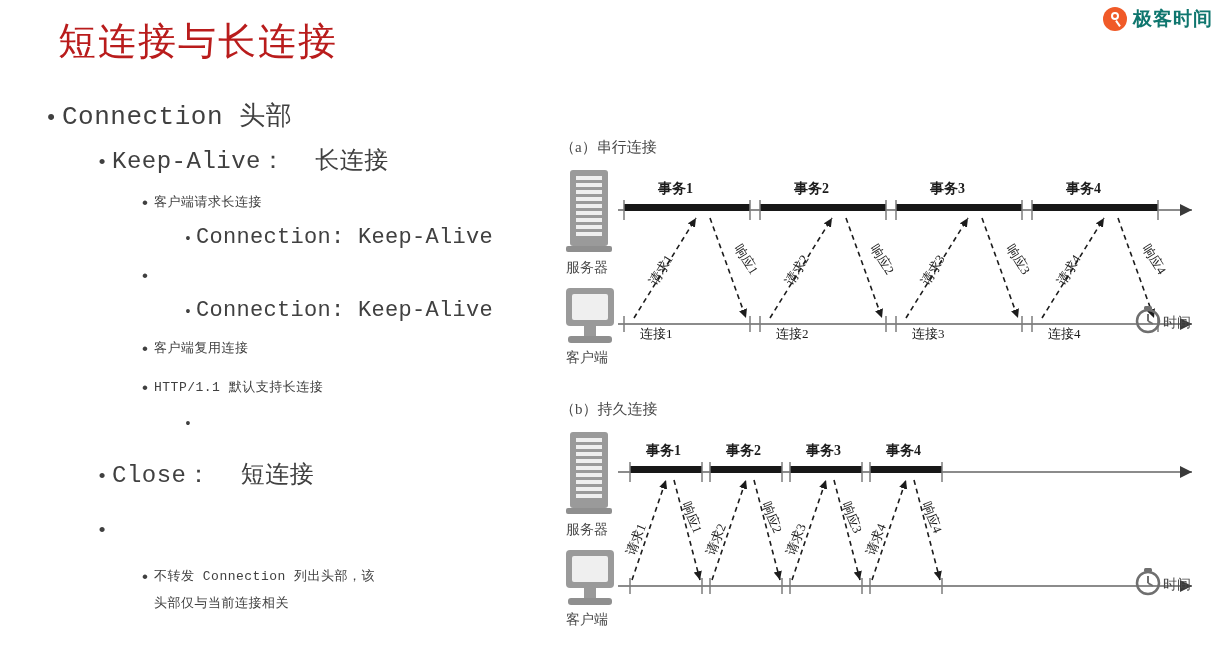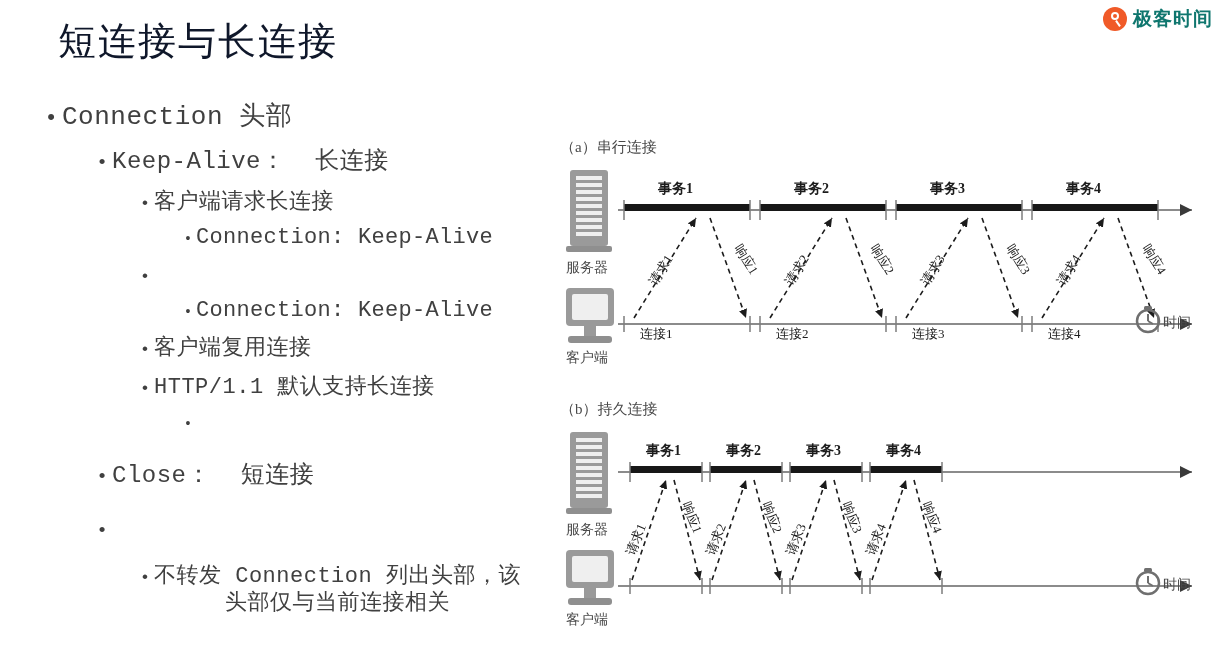--- a/index.html
+++ b/index.html
@@ -61,21 +61,21 @@
     letter-spacing: 1px;
     white-space: nowrap;
   }
 
   
   .slide-title {
     position: absolute;
     left: 58px;
     top: 16px;
     font-size: 38px;
-    color: #0f172a;
+    color: #b91c1c;
     letter-spacing: 2px;
     white-space: nowrap;
   }
 
   
   .outline {
     position: absolute;
     left: 40px;
     top: 100px;
     width: 500px;
@@ -100,21 +100,21 @@
   .lv1 .txt { font-size: 26px; line-height: 34px; letter-spacing: 0.5px; }
 
   
   .lv2 { margin-left: 52px; margin-top: 13px; }
   .lv2 .dot { width: 20px; font-size: 19px; line-height: 30px; }
   .lv2 .txt { font-size: 24px; line-height: 30px; letter-spacing: 0.5px; }
 
   
   .lv3 { margin-left: 96px; margin-top: 12px; }
   .lv3 .dot { width: 18px; font-size: 17px; line-height: 27px; }
-  .lv3 .txt { font-size: 22px; line-height: 27px; letter-spacing: 0.5px; text-align: center; }
+  .lv3 .txt { font-size: 13px; line-height: 27px; letter-spacing: 0.5px; }
 
   
   .lv4 { margin-left: 140px; margin-top: 10px; }
   .lv4 .dot { width: 16px; font-size: 14px; line-height: 24px; }
   .lv4 .txt { font-size: 22px; line-height: 24px; letter-spacing: 0.3px; }
 
   
   .figure {
     position: absolute;
     left: 548px;

